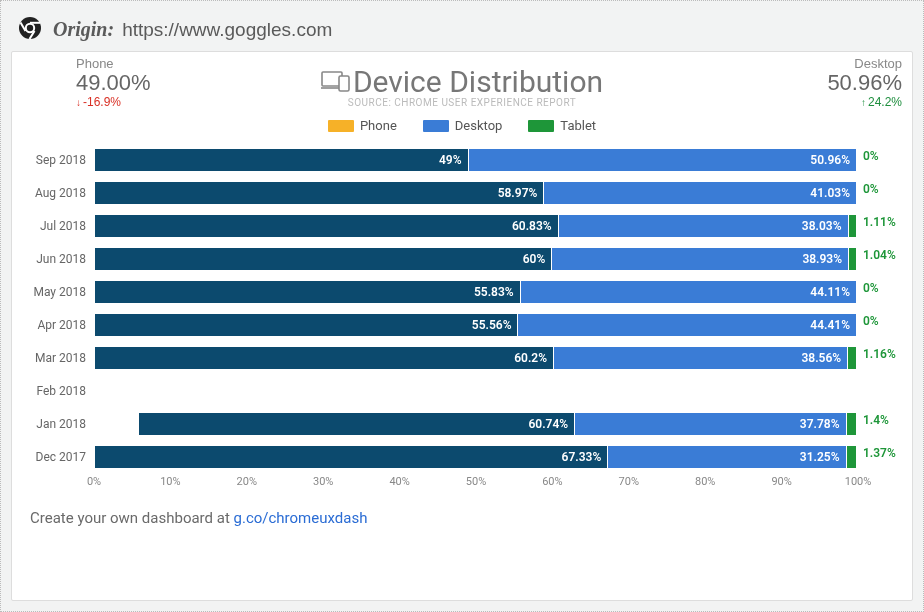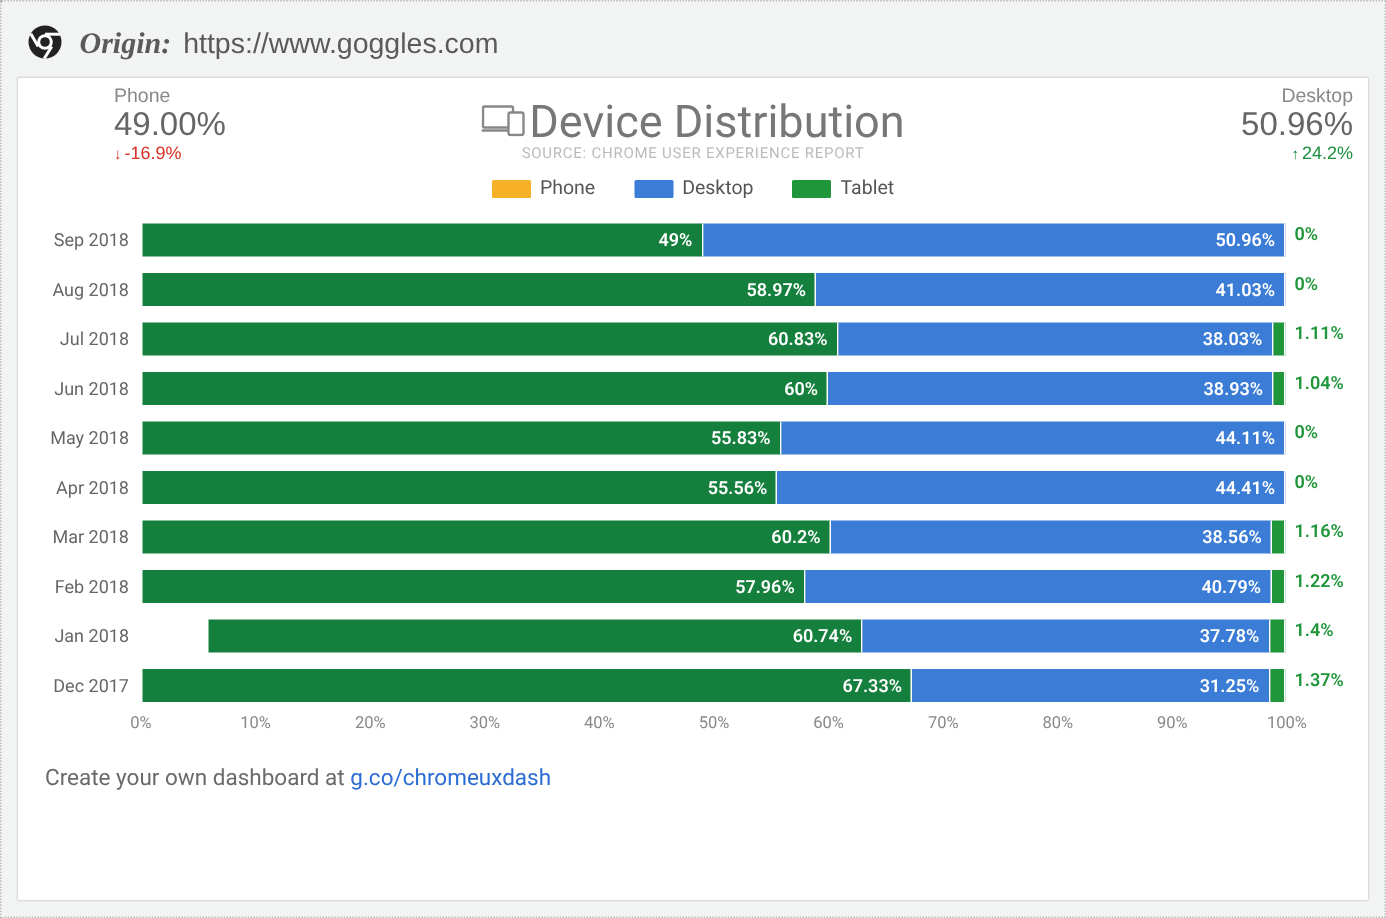--- a/index.html
+++ b/index.html
@@ -124,21 +124,21 @@
     display: flex;
     align-items: center;
     justify-content: flex-end;
     padding-right: 6px;
     font-size: 12px;
     font-weight: 600;
     color: #fff;
     white-space: nowrap;
     border-right: 1px solid #fff;
   }
-  .seg.phone { background: #15803d; }
+  .seg.phone { background: #0c4a6e; }
   .seg.desktop { background: #3a7cd6; }
   .seg.tablet { background: #1e9639; }
   .seg.tablet.zero { padding-right: 0; border-right: none; }
   .ext-label {
     position: absolute;
     right: -36px;
     width: 34px;
     font-size: 12px;
     font-weight: 600;
     color: #1e9639;
@@ -276,26 +276,20 @@
           <div class="row-label">Mar 2018</div>
           <div class="bar">
             <div class="seg phone" style="width: 60.2482%;">60.2%</div>
             <div class="seg desktop" style="width: 38.5909%;">38.56%</div>
             <div class="seg tablet" style="width: 1.16093%;"></div>
             <div class="ext-label">1.16%</div>
           </div>
         </div>
         <div class="row">
           <div class="row-label">Feb 2018</div>
-          <div class="bar">
-            <div class="seg phone" style="width: 57.9774%;">57.96%</div>
-            <div class="seg desktop" style="width: 40.8022%;">40.79%</div>
-            <div class="seg tablet" style="width: 1.22037%;"></div>
-            <div class="ext-label">1.22%</div>
-          </div>
         </div>
         <div class="row">
           <div class="row-label">Jan 2018</div>
           <div class="bar">
             <div class="seg phone" style="width: 60.7886%; margin-left: 44px;">60.74%</div>
             <div class="seg desktop" style="width: 37.8102%;">37.78%</div>
             <div class="seg tablet" style="width: 1.40112%;"></div>
             <div class="ext-label">1.4%</div>
           </div>
         </div>

